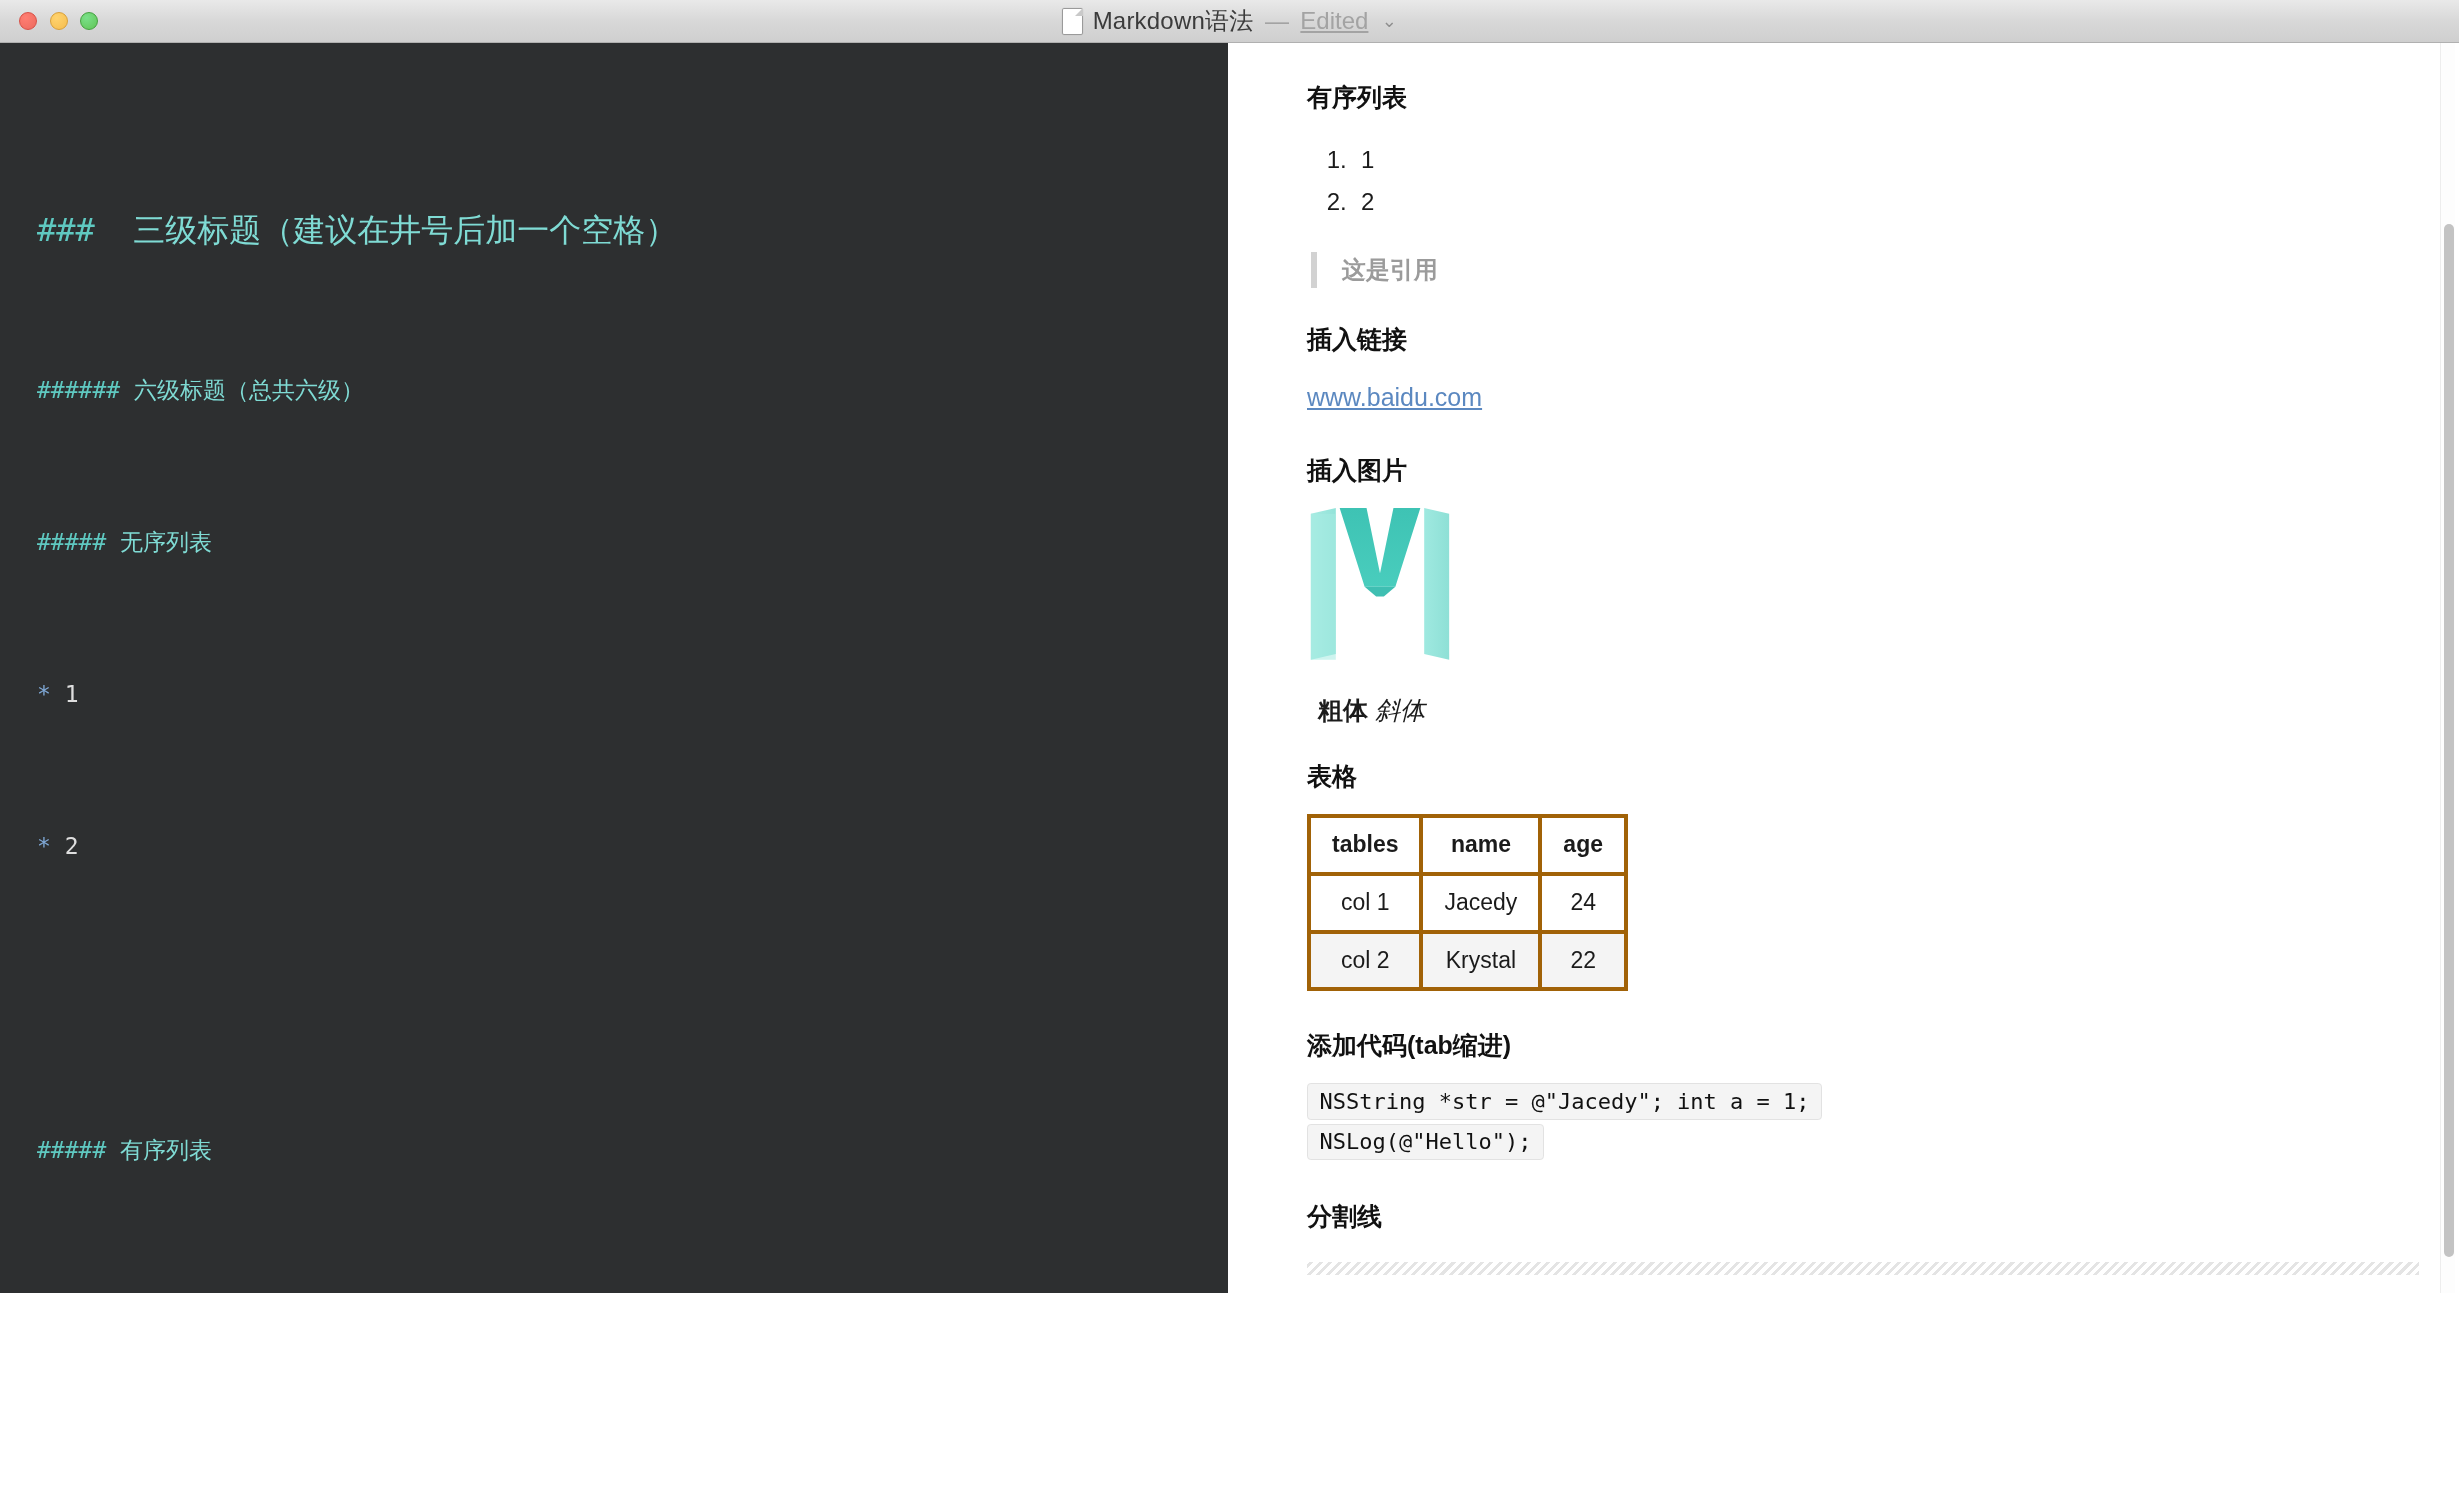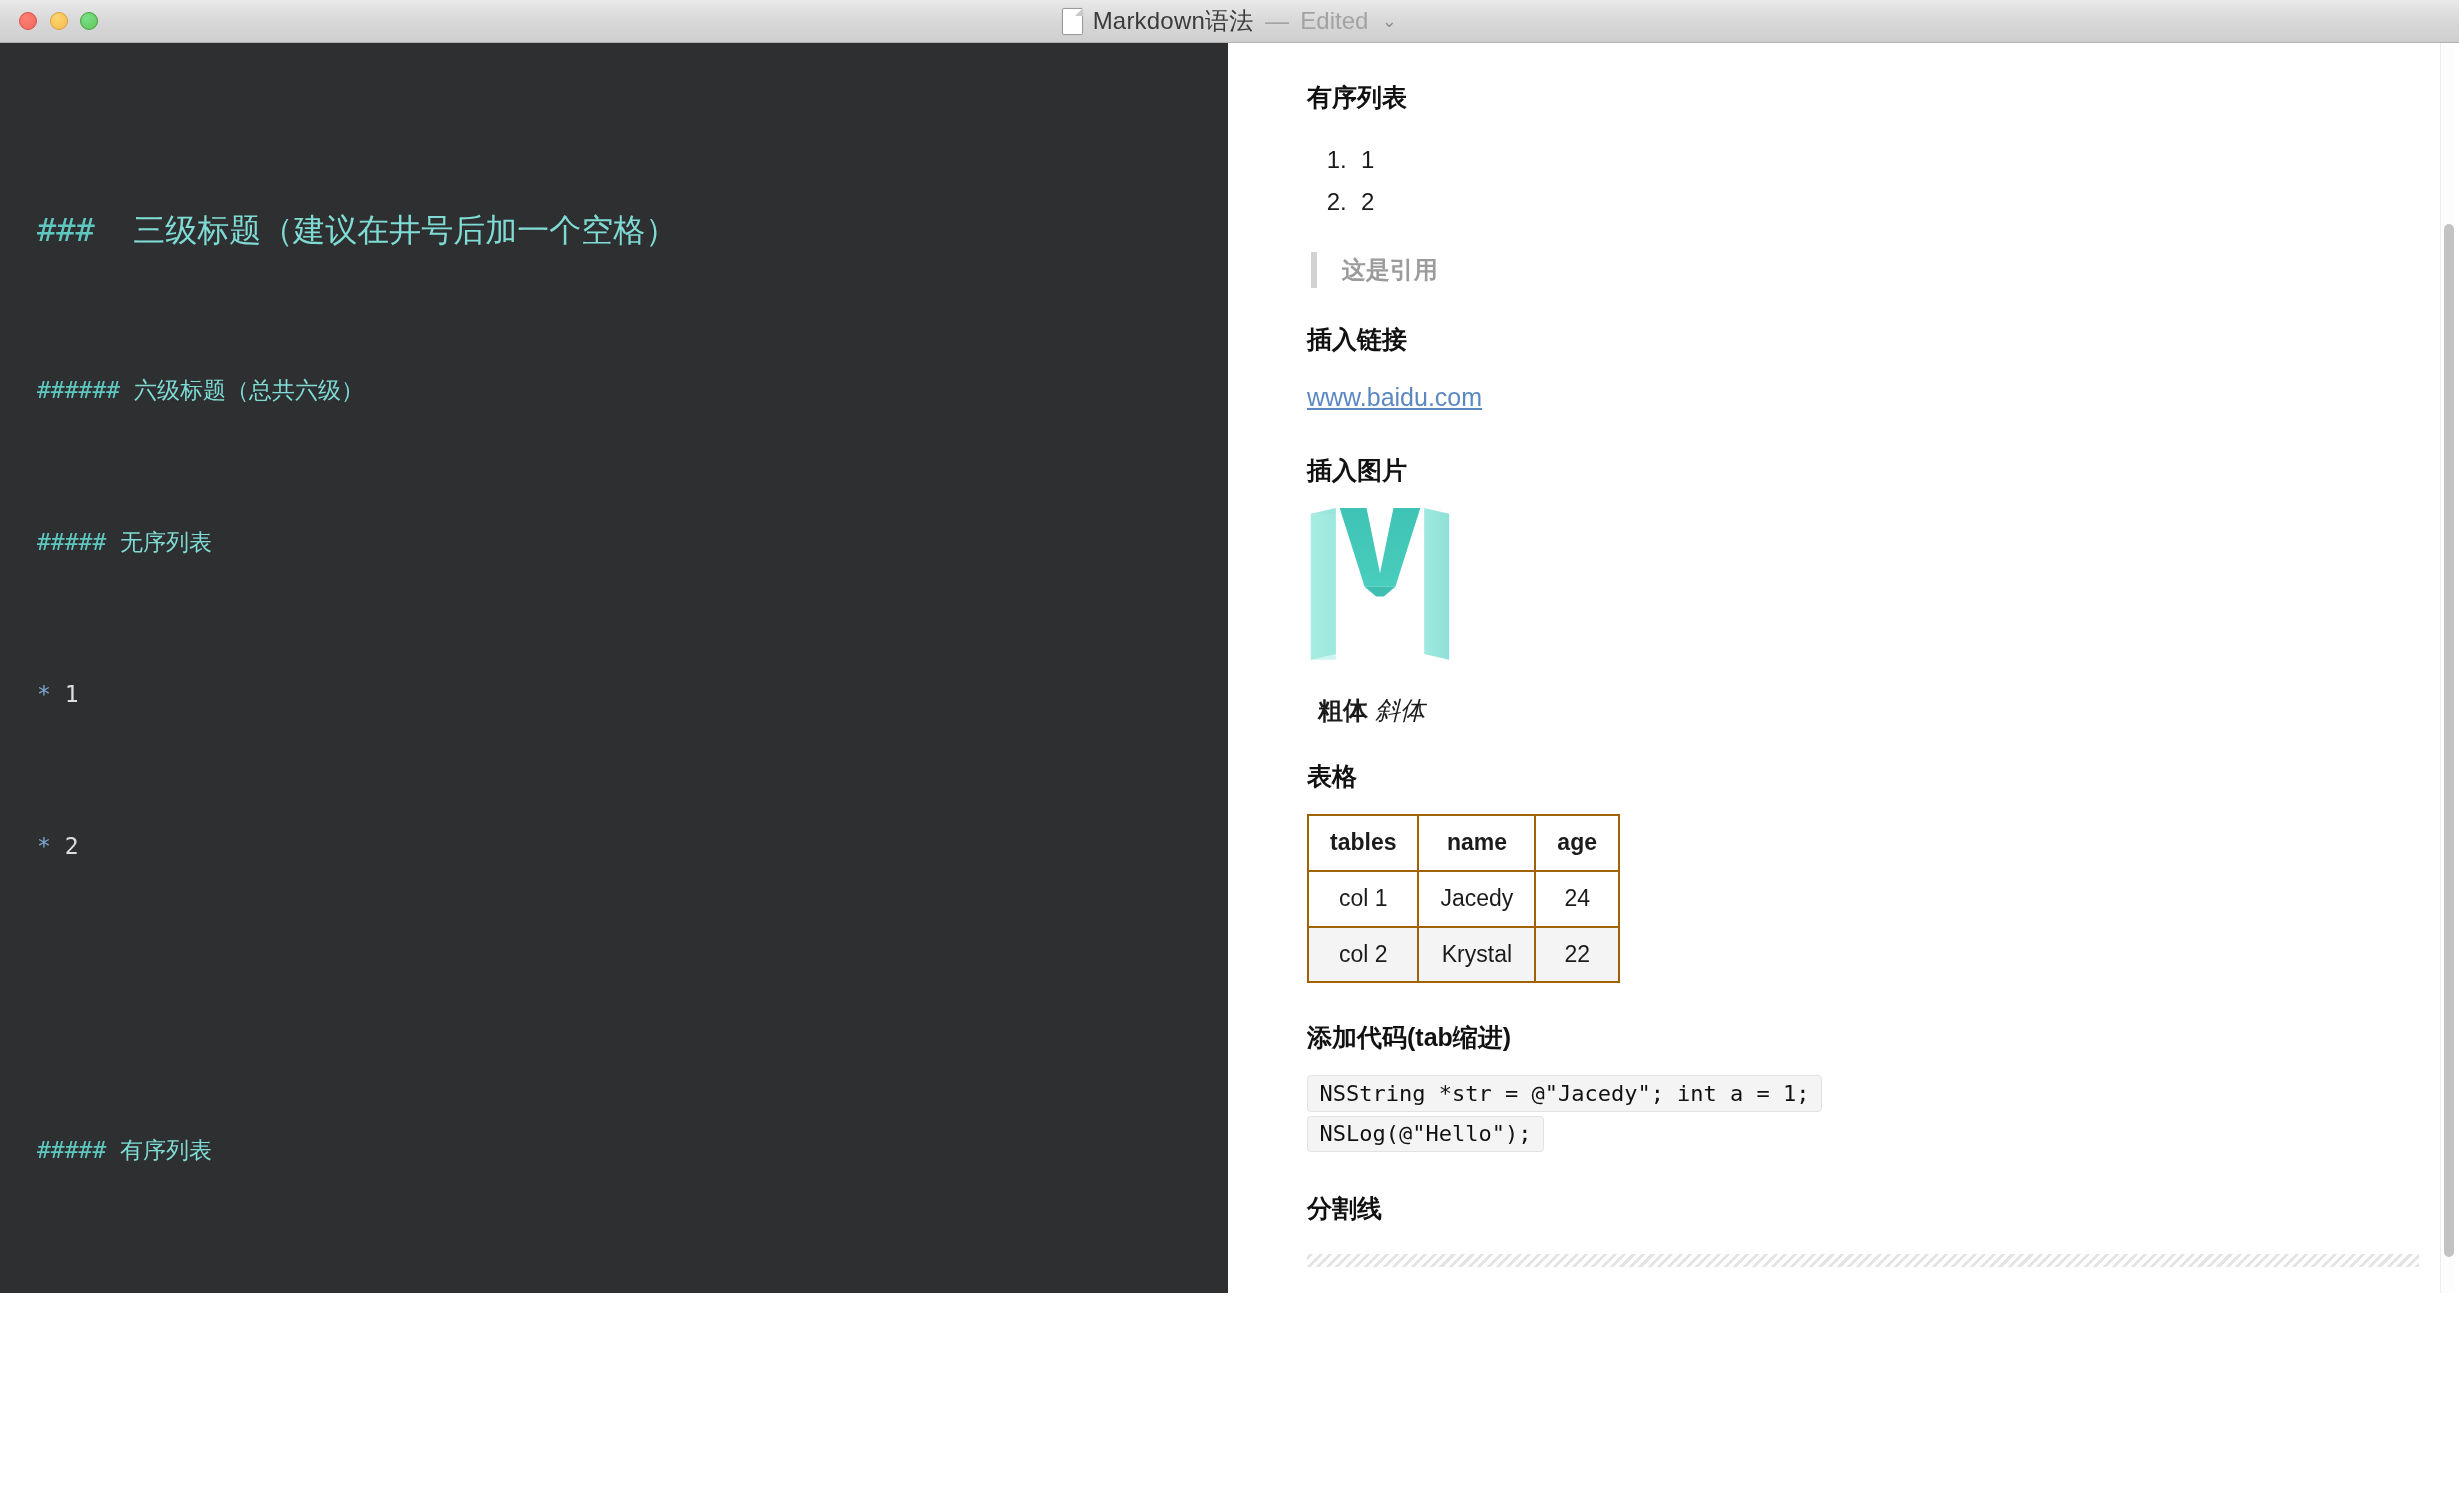--- a/index.html
+++ b/index.html
@@ -33,21 +33,21 @@
     border: 1px solid #9a9a9a; border-radius: 1.9px;
     position: relative; box-shadow: 0 0 0 0.5px rgba(0,0,0,.05);
   }
   .doc-icon::after {
     content:""; position:absolute; top:-1px; right:-1px;
     border-width: 0 0 8.6px 8.6px; border-style: solid;
     border-color: transparent transparent #c9c9c9 transparent;
   }
   .title-text { font-size: 24px; color: #3b3b3b; letter-spacing: 0.2px; }
   .title-sep  { font-size: 24px; color: #a3a3a3; margin: 0 1.9px;}
-  .title-edited { font-size: 24px; color: #a3a3a3; }
+  .title-edited { font-size: 24px; color: #a3a3a3; text-decoration: underline; }
   .title-chev { font-size: 18px; color: #8e8e8e; margin-left: 3.8px; }
 
   
   .body { flex: 1 1 auto; display: flex; min-height: 0; position: relative; }
 
   
   .editor {
     width: 1228px; flex: 0 0 1228px;
     background: #2d2f30; color: #d8d8d8;
     font-family: "DejaVu Sans Mono", "Liberation Mono", monospace;
@@ -79,21 +79,21 @@
   .pv-quote {
     border-left: 6.7px solid #d2d2d2; color: #9b9b9b;
     padding: 1.9px 0 1.9px 25px; font-size: 24px; margin: 0 0 35px 3.8px; font-weight: bold;
   }
   .pv-link { color: #5b88c0; text-decoration: underline; font-size: 25px; display:inline-block; margin: 13.4px 0 0 0; }
   .pv-bolditalic { font-size: 25px; }
   .pv-bolditalic b { font-weight: bold; margin-left: 11px; }
   .pv-bolditalic i { font-style: italic; }
   .pv-table { border-collapse: collapse; margin: 13.4px 0 0 0; font-size: 23px; }
   .pv-table th, .pv-table td {
-    border: 2px solid #a16207; padding: 13.4px 21px; text-align: center; white-space: nowrap;
+    border: 4px solid #a16207; padding: 13.4px 21px; text-align: center; white-space: nowrap;
   }
   .pv-table th { font-weight: bold; }
   .pv-table tr.alt td { background: #f4f4f4; }
   .pv-code {
     display: inline-block; background: #f4f4f4; border: 1px solid #e2e2e2;
     border-radius: 3.8px; padding: 4.8px 11.5px; margin: 1.9px 0;
     font-family: "DejaVu Sans Mono", "Liberation Mono", monospace; font-size: 22px;
     color: #111;
   }
   .pv-hr {

